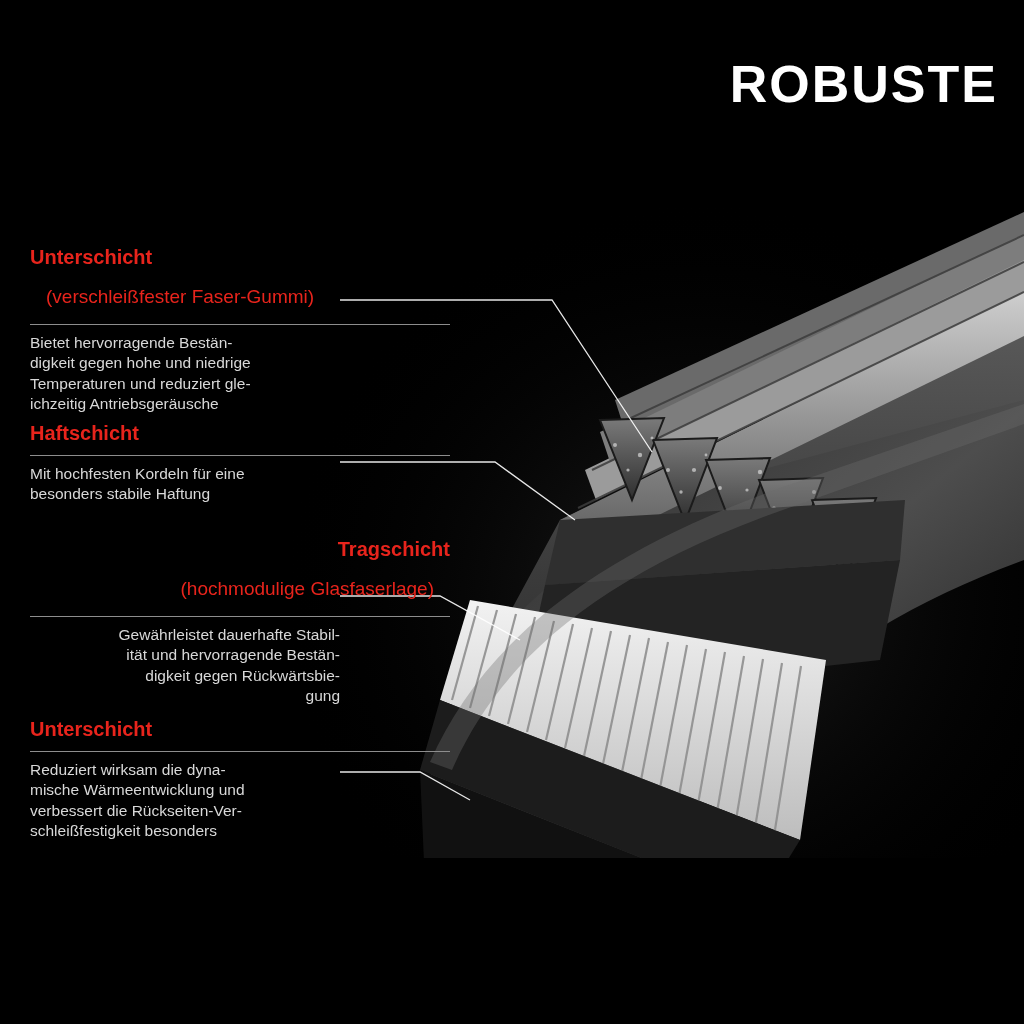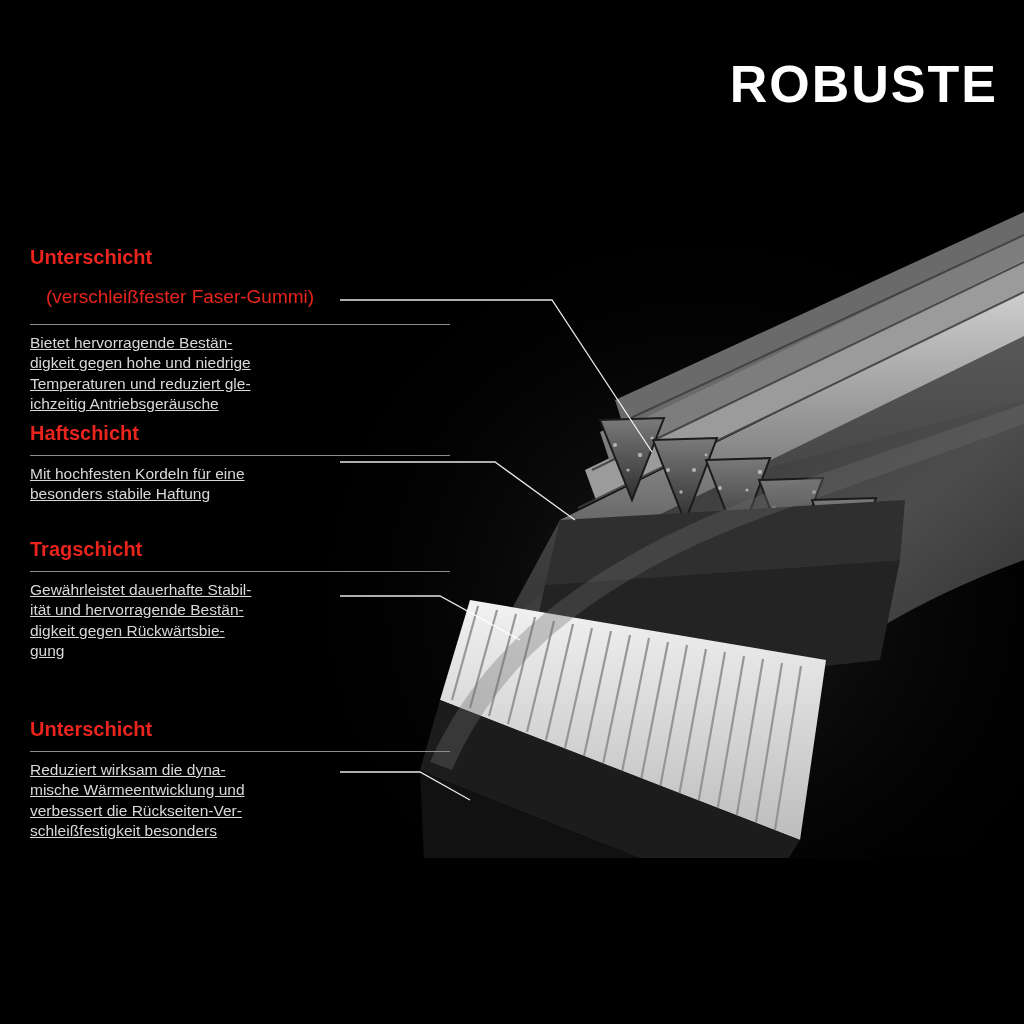--- a/index.html
+++ b/index.html
@@ -77,26 +77,25 @@
     margin: 9px 0 8px 0;
     width: 100%;
   }
   .callout .c-body {
     color: #d8d8d8;
     font-size: 15.5px;
     line-height: 1.32;
     margin: 0;
     width: 310px;
     white-space: pre-line;
-    text-decoration: underline;
   }
 
   #callout-1 { top: 246px; }
   #callout-2 { top: 422px; }
-  #callout-3 { top: 538px; }
+  #callout-3 { top: 538px; text-align: right; }
   #callout-4 { top: 718px; }
 
   
   .leaders {
     position: absolute;
     inset: 0;
     width: 1024px;
     height: 1024px;
     pointer-events: none;
   }
@@ -250,20 +249,21 @@
 
   <div class="callout" id="callout-2">
     <p class="c-title">Haftschicht</p>
     <div class="c-rule"></div>
     <p class="c-body">Mit hochfesten Kordeln für eine
 besonders stabile Haftung</p>
   </div>
 
   <div class="callout" id="callout-3">
     <p class="c-title">Tragschicht</p>
+    <p class="c-sub">(hochmodulige Glasfaserlage)</p>
     <div class="c-rule"></div>
     <p class="c-body">Gewährleistet dauerhafte Stabil-
 ität und hervorragende Bestän-
 digkeit gegen Rückwärtsbie-
 gung</p>
   </div>
 
   <div class="callout" id="callout-4">
     <p class="c-title">Unterschicht</p>
     <div class="c-rule"></div>

